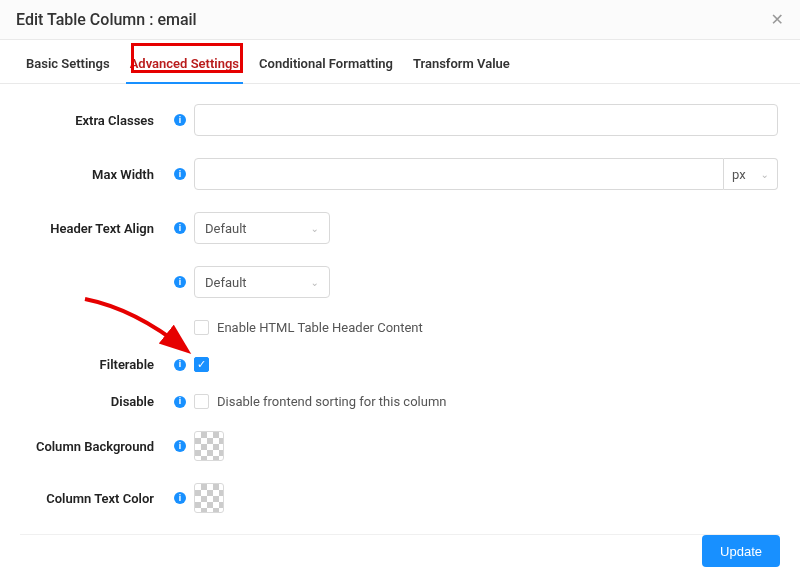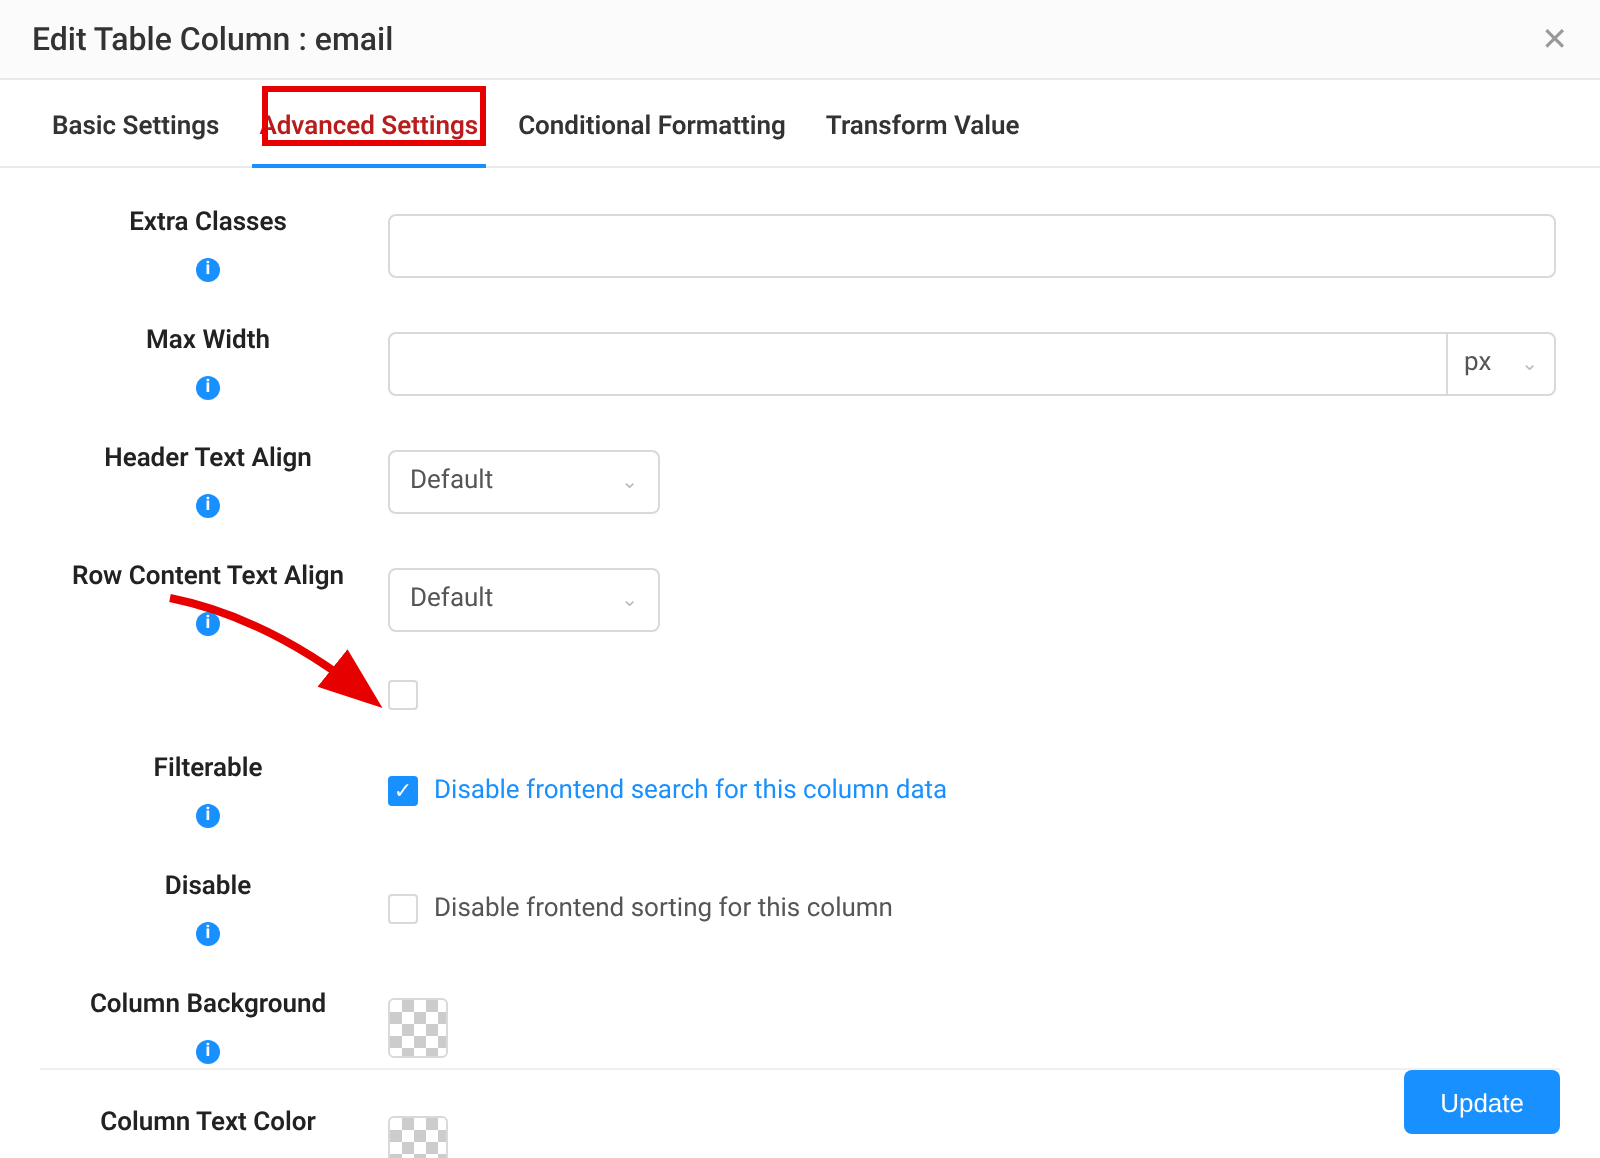--- a/index.html
+++ b/index.html
@@ -8,21 +8,21 @@
     .dialog-header { display: flex; align-items: center; justify-content: space-between; padding: 10px 16px 10px 16px; border-bottom: 1px solid #e9e9e9; background: #fbfbfb; gap: 43px; }
     .dialog-title { font-size: 16px; font-weight: 500; color: #333; }
     .dialog-close { font-size: 16px; color: #999; cursor: pointer; line-height: 1; }
     .tabs { display: flex; gap: 12px; padding: 10px 22px 0 22px; border-bottom: 1px solid #e9e9e9; }
     .tab { font-size: 13px; font-weight: 600; color: #333; padding: 6px 4px 12px 4px; cursor: pointer; position: relative; }
     .tab.active { color: #b91c1c; }
     .tab.active::after { content: ""; position: absolute; left: 0; right: 0; bottom: -1px; height: 2px; background: #1890ff; }
     .tab-highlight-box { position: absolute; border: 3px solid #e60000; pointer-events: none; }
     .form-area { padding: 20px 22px 10px 22px; position: relative; }
     .form-row { display: flex; align-items: center; margin-bottom: 22px; }
-    .form-label { width: 172px; text-align: right; font-size: 13px; font-weight: 600; color: #222; padding-right: 8px; display: flex; align-items: center; justify-content: flex-end; gap: 10px; flex-direction: column; }
+    .form-label { width: 172px; text-align: right; font-size: 13px; font-weight: 600; color: #222; padding-right: 8px; display: flex; align-items: center; justify-content: flex-end; gap: 20px; }
     .info-icon { width: 12px; height: 12px; border-radius: 50%; background: #1890ff; color: #fff; font-size: 9px; font-weight: 700; display: inline-flex; align-items: center; justify-content: center; font-style: normal; line-height: 1; }
     .form-control-wrap { flex: 1; display: flex; align-items: center; }
     .text-input { width: 100%; height: 32px; border: 1px solid #d9d9d9; border-radius: 4px; padding: 0 10px; font-size: 13px; color: #333; }
     .select { height: 32px; width: 136px; border: 1px solid #d9d9d9; border-radius: 4px; padding: 0 10px; font-size: 13px; color: #555; background: #fff; display: inline-flex; align-items: center; justify-content: space-between; cursor: pointer; }
     .select .chev { color: #bbb; font-size: 10px; }
     .unit-select { height: 32px; width: 54px; border: 1px solid #d9d9d9; border-left: none; border-radius: 0 4px 4px 0; padding: 14px 8px; font-size: 13px; color: #555; background: #fff; display: inline-flex; align-items: center; justify-content: space-between; cursor: pointer; }
     .unit-select .chev { color: #bbb; font-size: 10px; }
     .max-width-input { border-radius: 4px 0 0 4px; }
     .checkbox { width: 15px; height: 15px; border: 1px solid #d9d9d9; border-radius: 2px; margin-right: 8px; display: inline-flex; align-items: center; justify-content: center; background: #fff; cursor: pointer; flex-shrink: 0; }
     .checkbox.checked { background: #1890ff; border-color: #1890ff; color: #fff; }
@@ -93,46 +93,45 @@
       <div class="form-control-wrap">
         <div class="select">
           <span>Default</span>
           <span class="chev">⌄</span>
         </div>
       </div>
     </div>
 
     <div class="form-row">
       <div class="form-label">
-        <span>Row Content Text Align</span>
         <span class="info-icon">i</span>
       </div>
       <div class="form-control-wrap">
         <div class="select">
           <span>Default</span>
           <span class="chev">⌄</span>
         </div>
       </div>
     </div>
 
     <div class="form-row">
       <div class="form-label"></div>
       <div class="form-control-wrap">
         <span class="checkbox"></span>
+        <span class="checkbox-label">Enable HTML Table Header Content</span>
       </div>
     </div>
 
     <div class="form-row">
       <div class="form-label">
         <span>Filterable</span>
         <span class="info-icon">i</span>
       </div>
       <div class="form-control-wrap">
         <span class="checkbox checked"></span>
-        <span class="checkbox-label active">Disable frontend search for this column data</span>
       </div>
     </div>
 
     <div class="form-row">
       <div class="form-label">
         <span>Disable</span>
         <span class="info-icon">i</span>
       </div>
       <div class="form-control-wrap">
         <span class="checkbox"></span>

